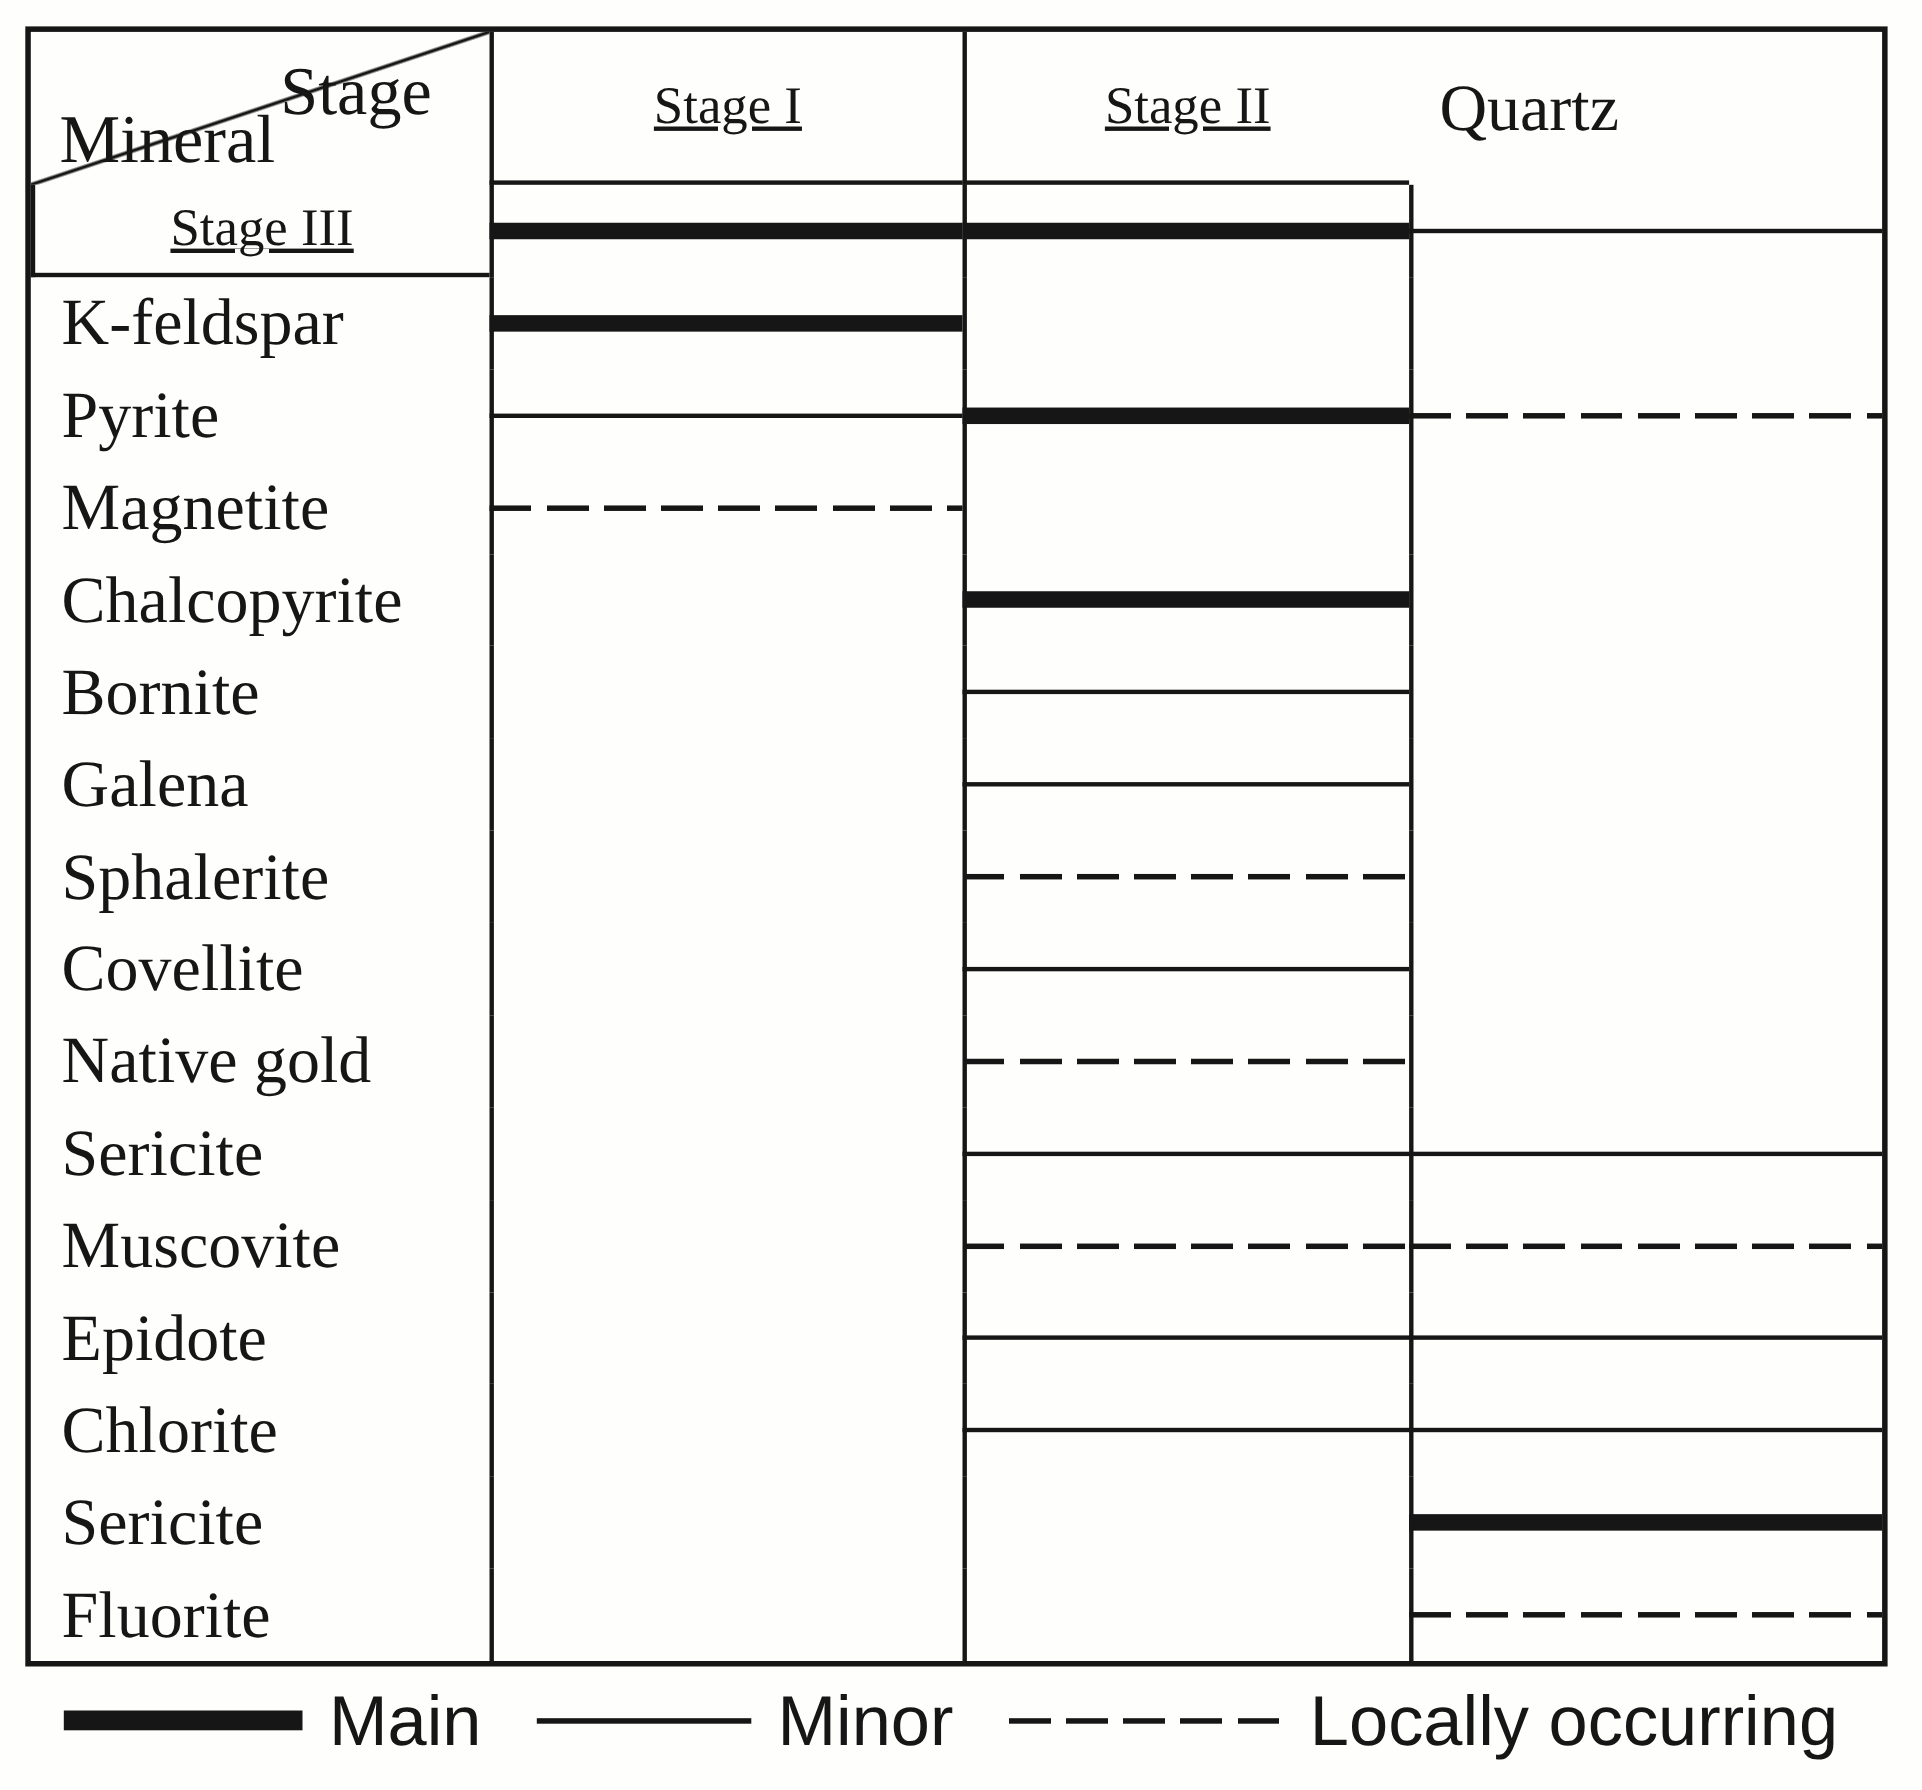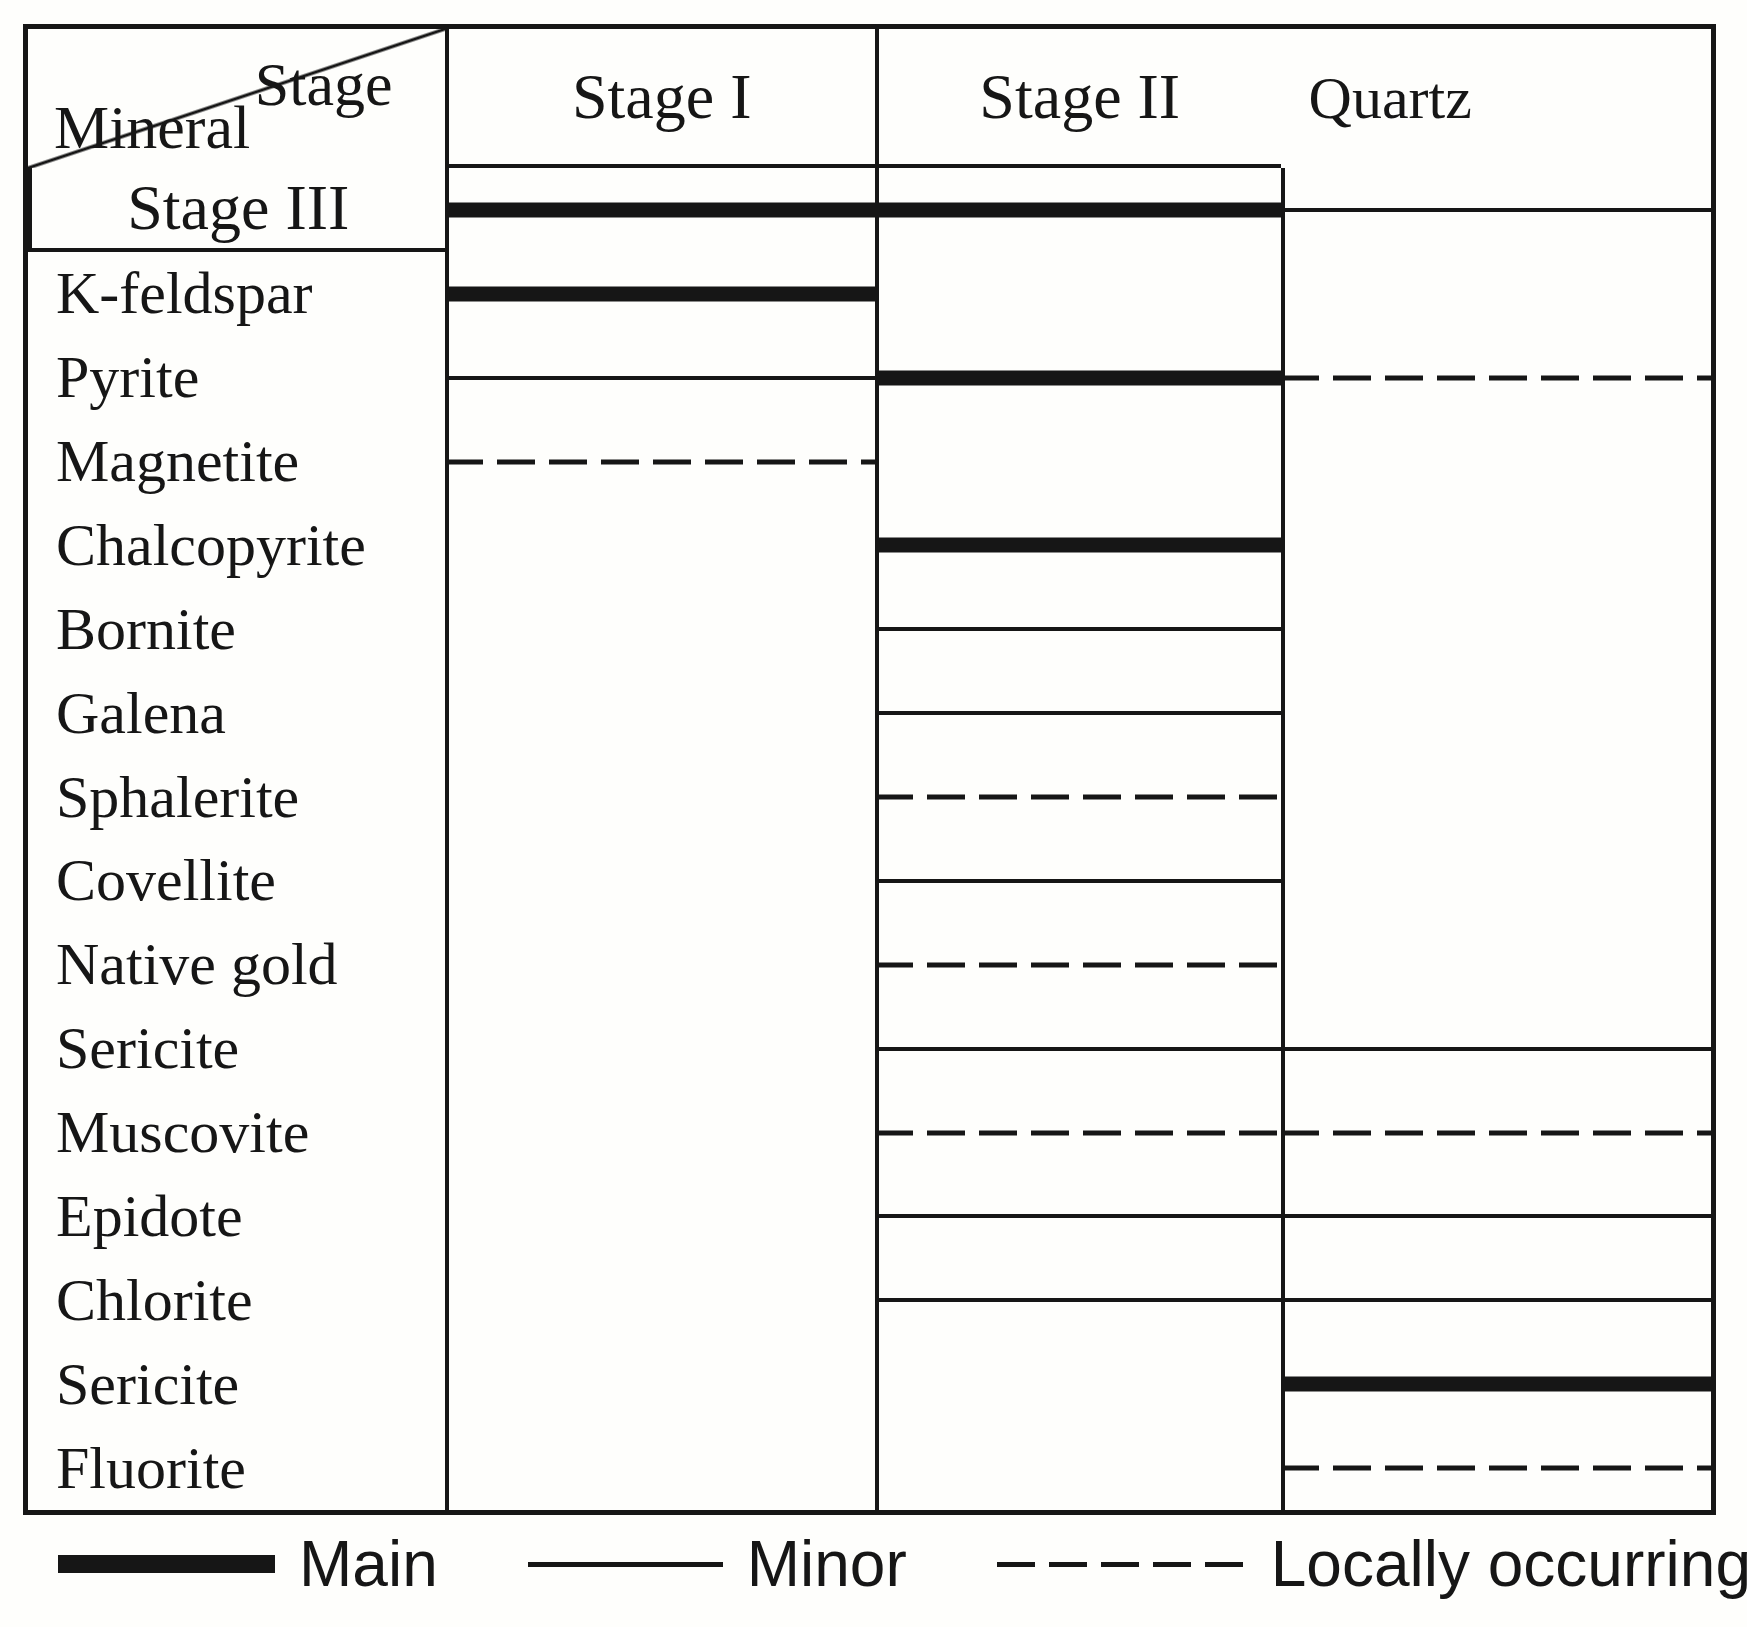--- a/index.html
+++ b/index.html
@@ -45,21 +45,22 @@
     position:absolute; top:24px; right:52px;
     font-size:62px; line-height:1;
   }
   .corner-mineral{
     position:absolute; bottom:10px; left:26px;
     font-size:62px; line-height:1;
   }
 
   .stage-head{
     display:flex; align-items:center; justify-content:center;
-    font-size:64px;
+    font-size:48px;
+    text-decoration:underline;
   }
 
   .mineral-cell{
     display:flex; align-items:center;
     padding-left:28px;
     font-size:60px;
     white-space:nowrap;
     overflow:hidden;
   }
 
@@ -80,21 +81,20 @@
 
   
   .legend{
     position:absolute;
     left:58px; top:1522px;
     width:1660px; height:84px;
     display:flex; align-items:center;
     font-family:"Liberation Sans", sans-serif;
     font-size:64px;
     white-space:nowrap;
-    gap:40px;
   }
   .legend-item{ display:flex; align-items:center; margin-right:50px; }
   .legend-swatch{ margin-right:24px; flex:none; }
   .legend-swatch.main{ width:217px; height:18px; background:var(--ink); }
   .legend-swatch.minor{ width:195px; height:5px; background:var(--ink); }
   .legend-swatch.locally{
     width:250px; height:5px;
     background:repeating-linear-gradient(to right,
       var(--ink) 0 38px, transparent 38px 52px);
   }

